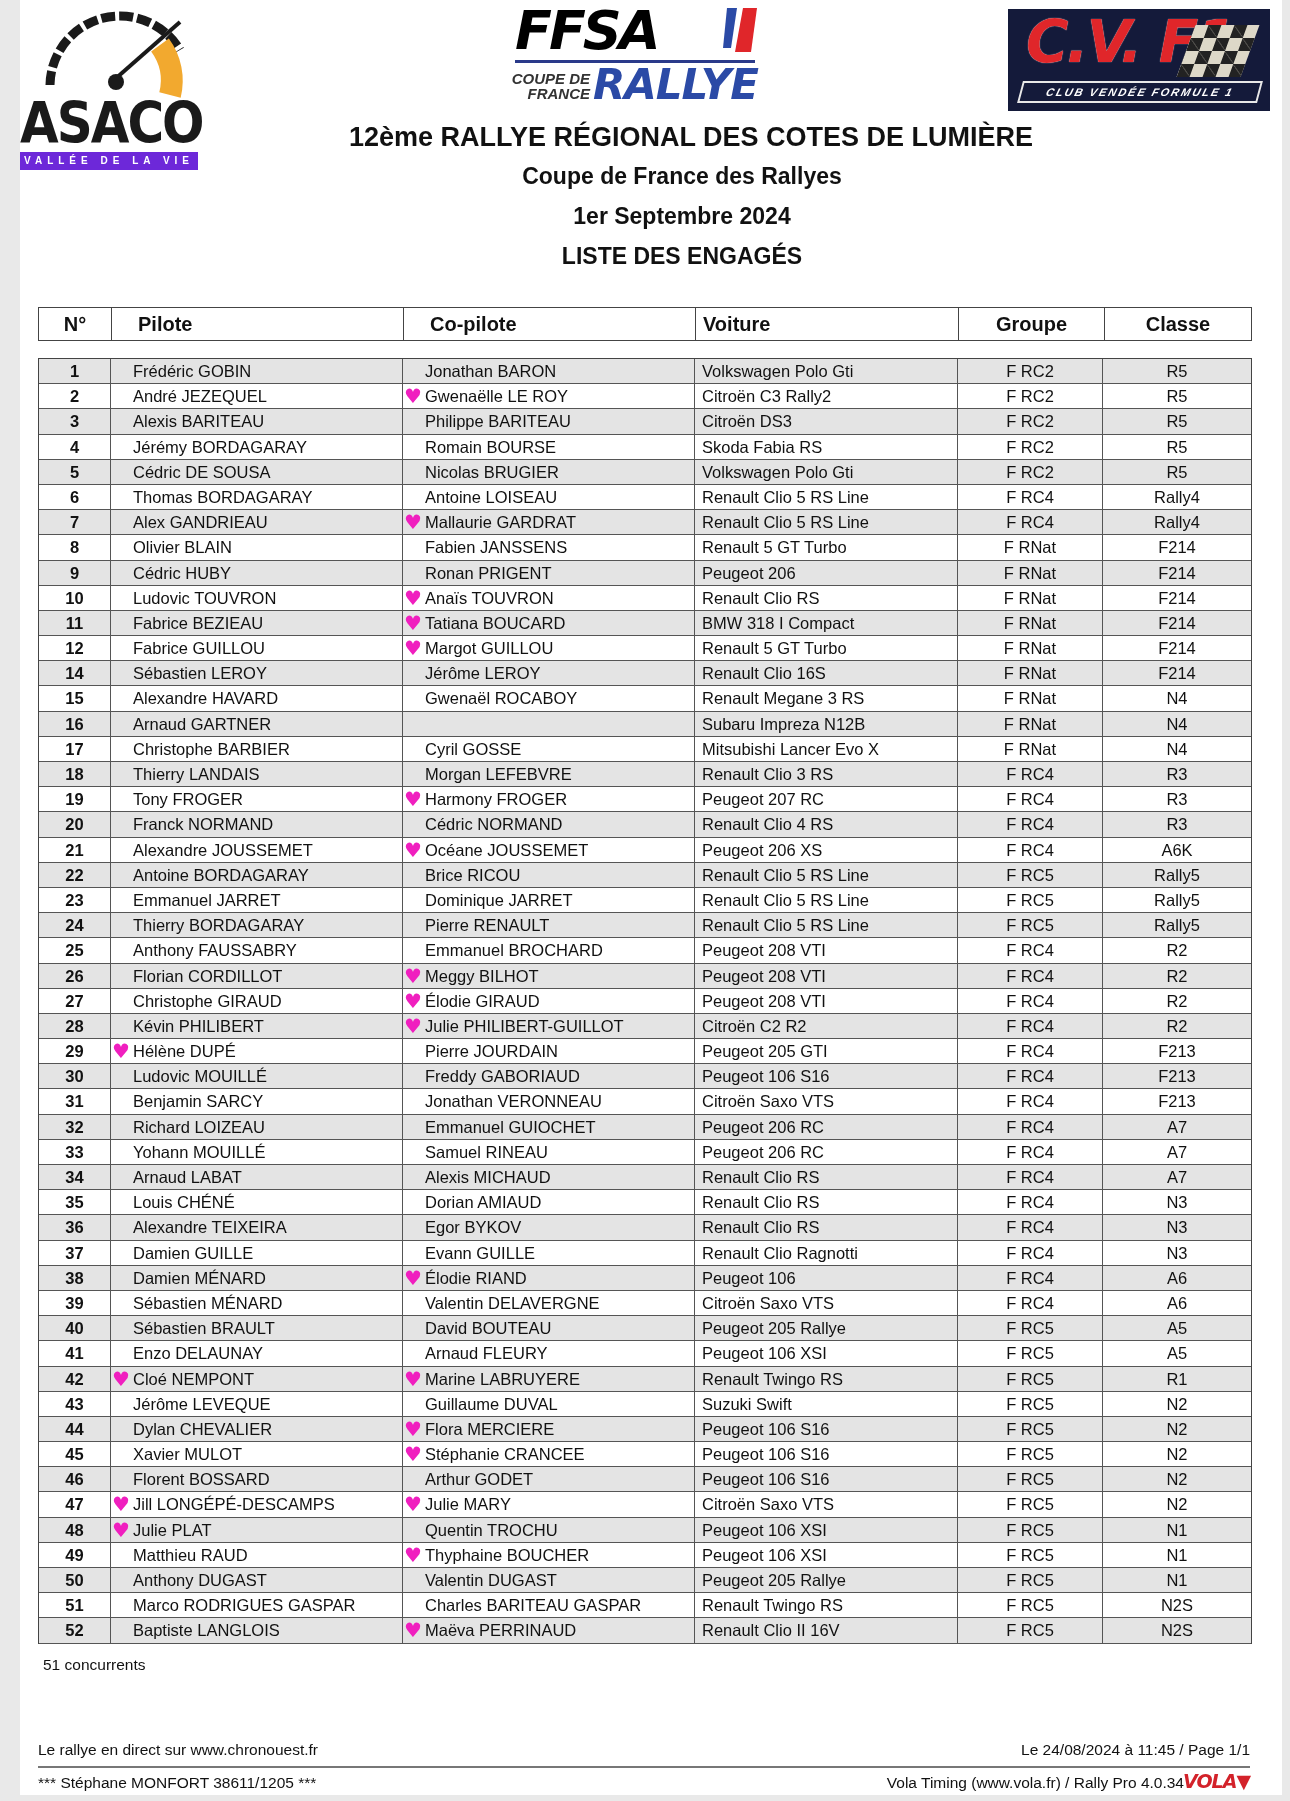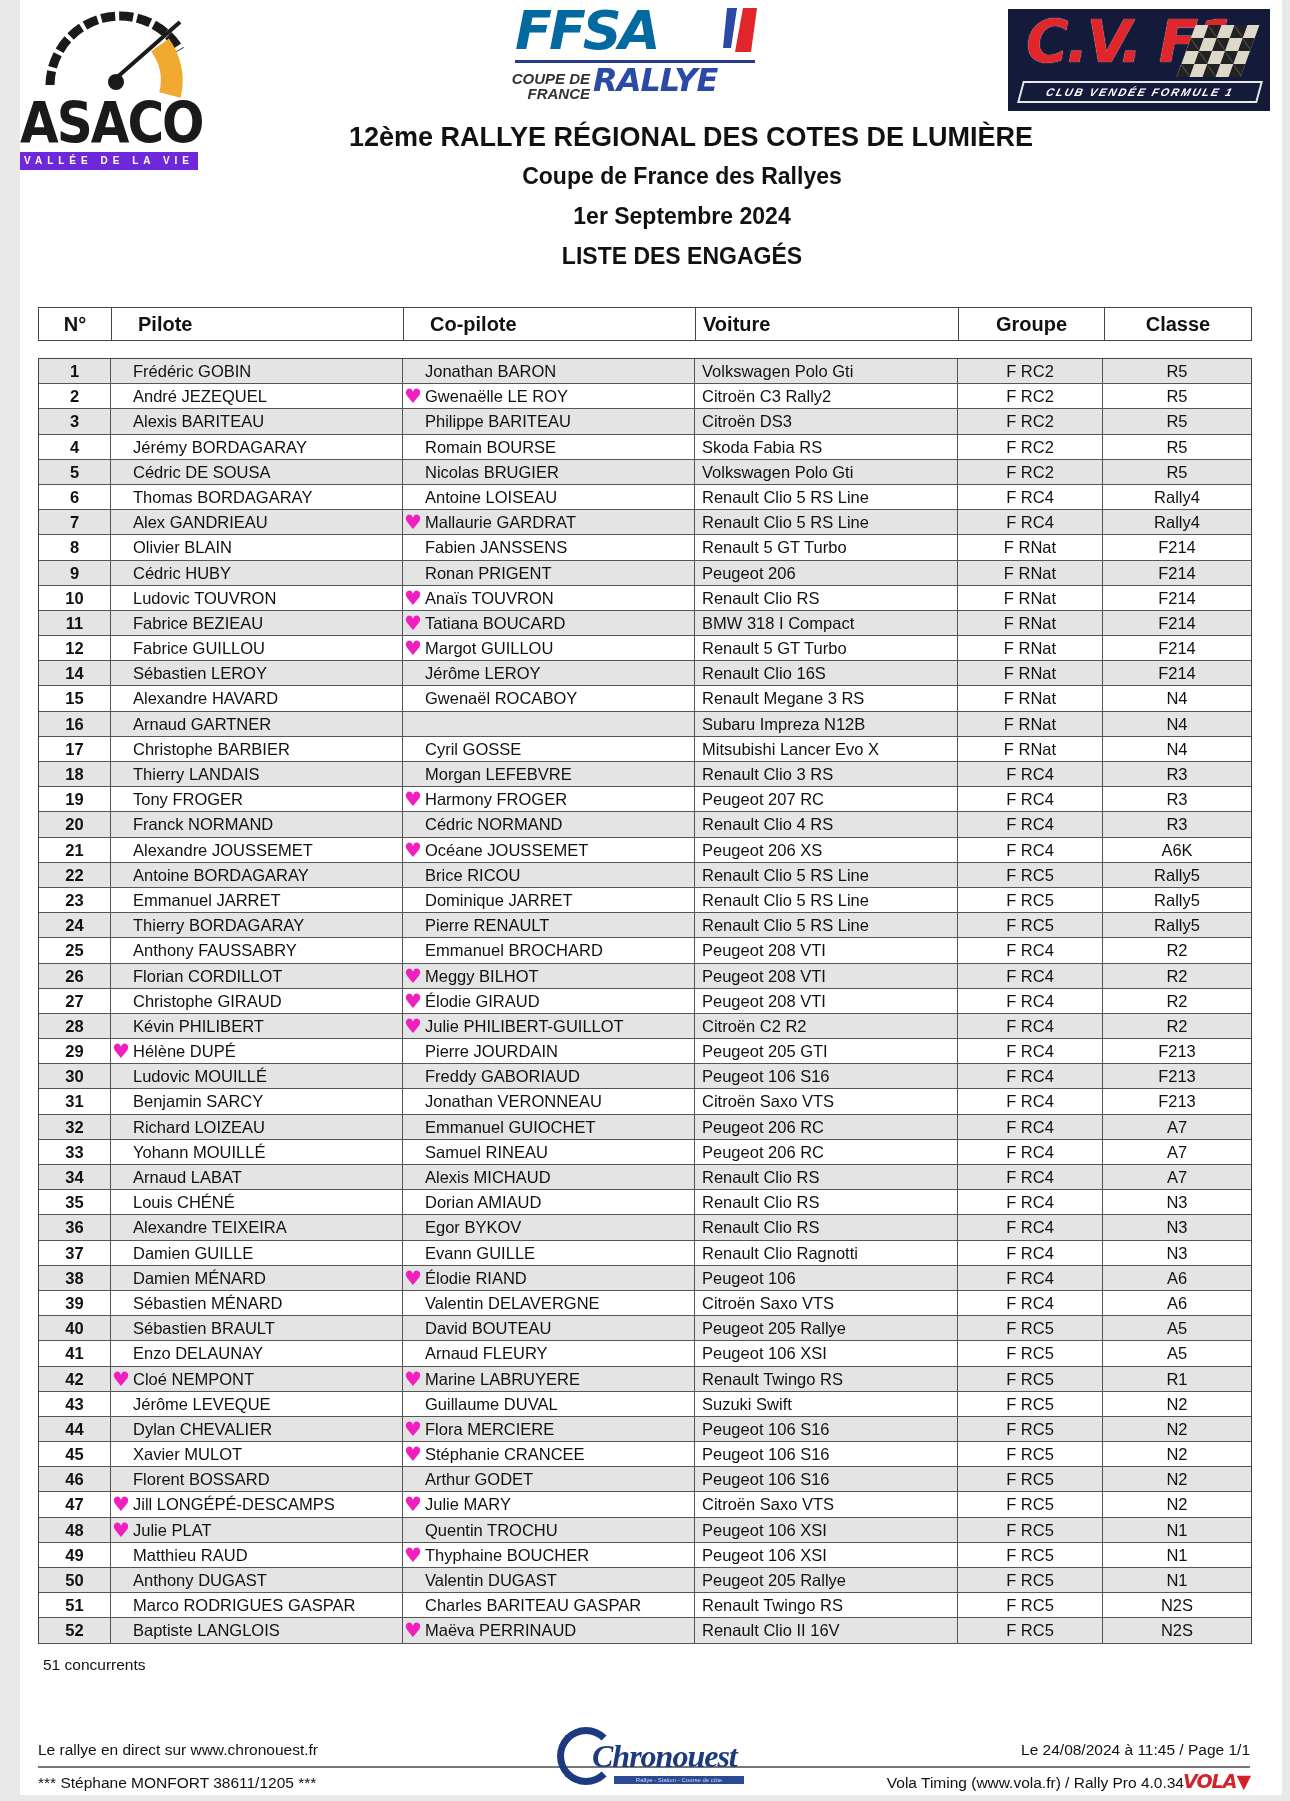--- a/index.html
+++ b/index.html
@@ -19,29 +19,29 @@
     font-family: "DejaVu Sans", sans-serif; font-weight: bold; font-size: 50px; letter-spacing: -2px;
     color: #1a1a1a; transform: scaleY(1.15); line-height: 1;
   }
   .asaco-band {
     position: absolute; left: 0; top: 142px; width: 178px; height: 18px; background: #6d28d9;
     color: #fff; font-size: 10px; font-weight: bold; letter-spacing: 5px; text-align: center; line-height: 18px;
   }
   .logo-ffsa { position: absolute; left: 465px; top: 4px; width: 310px; height: 100px; }
   .ffsa-text {
     position: absolute; left: 30px; top: 0; font-family: "DejaVu Sans", sans-serif; font-weight: bold;
-    font-style: italic; font-size: 54px; letter-spacing: -3px; color: #0369a1; line-height: 1;
+    font-style: italic; font-size: 54px; letter-spacing: -3px; color: #000000; line-height: 1;
   }
   .ffsa-line { position: absolute; left: 30px; top: 56px; width: 240px; height: 3px; background: #2a3a8a; }
   .coupe-small {
     position: absolute; left: 20px; top: 67px; font-size: 15px; font-weight: bold; font-style: italic;
     color: #333; line-height: 15px; text-align: right; width: 85px;
   }
   .rallye-text {
-    position: absolute; left: 108px; top: 60px; font-family: "DejaVu Sans", sans-serif; font-size: 32px;
+    position: absolute; left: 108px; top: 60px; font-family: "DejaVu Sans", sans-serif; font-size: 42px;
     font-weight: bold; font-style: italic; color: #2b4aa6; letter-spacing: -1px; line-height: 1;
   }
   .logo-cvf1 {
     position: absolute; left: 988px; top: 9px; width: 262px; height: 102px; background: #141a3a;
   }
   .cvf1-text {
     position: absolute; left: 18px; top: 4px; font-family: "DejaVu Sans", sans-serif; font-weight: bold;
     font-style: italic; font-size: 58px; color: #e0262a; letter-spacing: -2px; line-height: 1;
     text-shadow: 0 0 1px #fff;
   }
@@ -587,21 +587,16 @@
       </div>
     </div>
 
   <div class="count">51 concurrents</div>
 
   <div class="foot-left1">Le rallye en direct sur www.chronouest.fr</div>
   <div class="foot-right1">Le 24/08/2024 à 11:45  /  Page 1/1</div>
   <div class="foot-line"></div>
   <div class="foot-left2">*** Stéphane MONFORT 38611/1205 ***</div>
   <div class="foot-right2">Vola Timing (www.vola.fr) / Rally Pro 4.0.34</div>
-  <div class="chrono">
-    <div class="chrono-ring"></div>
-    <div class="chrono-text">Chronouest</div>
-    <div class="chrono-sub">Rallye - Slalom - Course de côte</div>
-  </div>
   <div class="vola">
     <span>VOLA</span><span>▼</span>
   </div>
 </div>
 
 </body></html>

